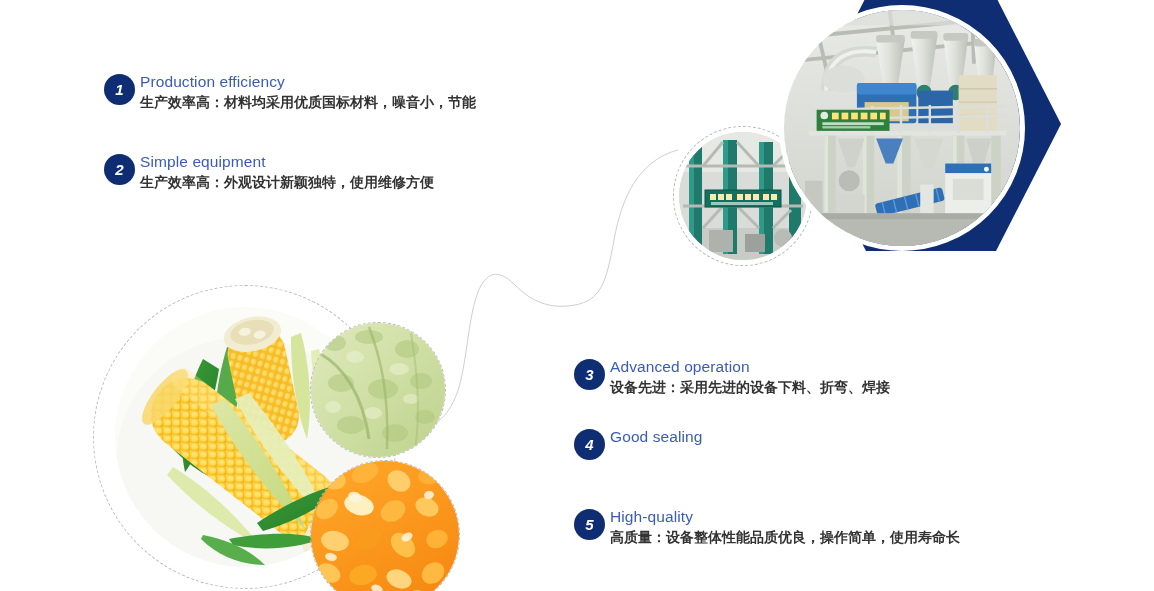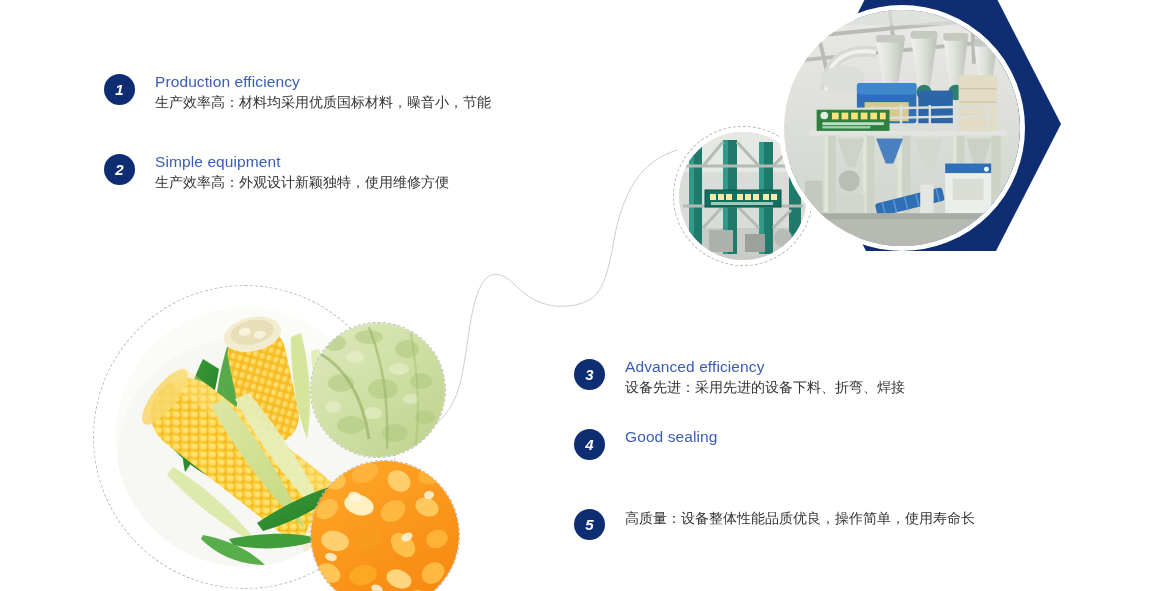--- a/index.html
+++ b/index.html
@@ -30,34 +30,35 @@
     background: #0f2d72;
     color: #ffffff;
     font-style: italic;
     font-weight: bold;
     font-size: 15px;
     line-height: 31px;
     text-align: center;
     flex: 0 0 31px;
     margin-top: 2px;
   }
-  .feature-text { margin-left: 20px; }
+  .feature-text { margin-left: 5px; }
   .feature-title {
     color: #3a5cb8;
     font-size: 15.5px;
     line-height: 19px;
     letter-spacing: 0.1px;
     white-space: nowrap;
   }
   .feature-desc {
     color: #333333;
     font-size: 14px;
     line-height: 21px;
     white-space: nowrap;
     margin-top: 1px;
+    font-weight: bold;
   }
 
   #feature-1 { left: 104px; top: 72px; }
   #feature-2 { left: 104px; top: 152px; }
   #feature-3 { left: 574px; top: 357px; }
   #feature-4 { left: 574px; top: 427px; }
   #feature-5 { left: 574px; top: 507px; }
 
   
   #connector {
@@ -489,32 +490,33 @@
     <div class="badge">2</div>
     <div class="feature-text">
       <div class="feature-title">Simple equipment</div>
       <div class="feature-desc">生产效率高：外观设计新颖独特，使用维修方便</div>
     </div>
   </div>
 
   <div class="feature" id="feature-3">
     <div class="badge">3</div>
     <div class="feature-text">
-      <div class="feature-title">Advanced efficiency</div>
+      <div class="feature-title">Advanced operation</div>
       <div class="feature-desc">设备先进：采用先进的设备下料、折弯、焊接</div>
     </div>
   </div>
 
   <div class="feature" id="feature-4">
     <div class="badge">4</div>
     <div class="feature-text">
       <div class="feature-title">Good sealing</div>
     </div>
   </div>
 
   <div class="feature" id="feature-5">
     <div class="badge">5</div>
     <div class="feature-text">
+      <div class="feature-title">High-quality</div>
       <div class="feature-desc">高质量：设备整体性能品质优良，操作简单，使用寿命长</div>
     </div>
   </div>
 
 </div>
 
 </body></html>

